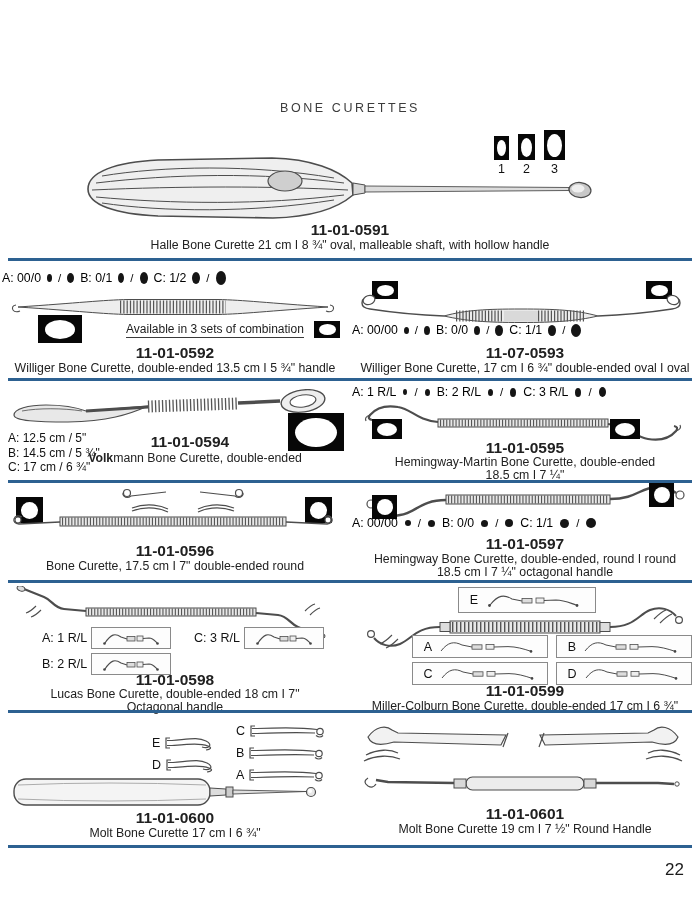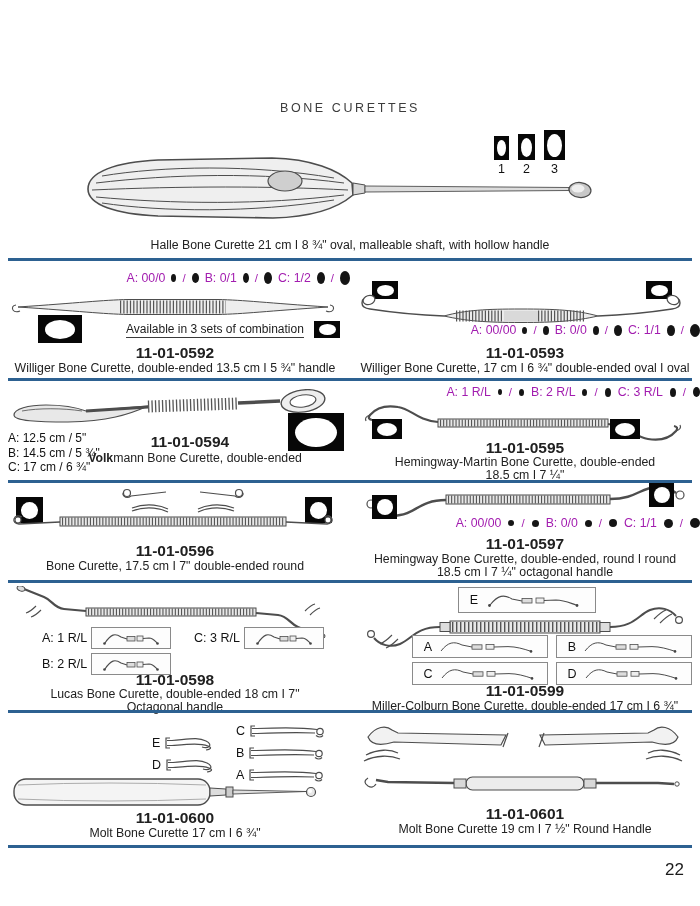--- a/index.html
+++ b/index.html
@@ -6,21 +6,21 @@
   .page{position:relative;width:700px;height:906px;background:#fff;overflow:hidden;
         font-family:"Liberation Sans",sans-serif;color:#1c1c1c;}
   .title{position:absolute;top:101px;left:0;width:100%;text-align:center;
          font-size:12.5px;letter-spacing:2.6px;color:#3c3c3c;}
   .sep{position:absolute;left:8px;right:8px;height:3px;background:#2d6191;border:none;margin:0;padding:0;}
   .sec{position:absolute;left:0;width:700px;}
   .cols{display:flex;}
   .cell{position:relative;width:350px;height:100%;}
   .pid{position:absolute;left:0;width:100%;text-align:center;font-size:15.5px;font-weight:700;color:#202020;}
   .cap{position:absolute;left:0;width:100%;text-align:center;font-size:12.3px;color:#222;line-height:13px;}
-  .optline{position:absolute;display:flex;justify-content:flex-end;align-items:center;font-size:12.3px;color:#a21caf;}
+  .optline{position:absolute;display:flex;justify-content:flex-start;align-items:center;font-size:12.3px;color:#000000;}
   .optline .lbl{margin:0 2px;}
   .d{background:#151515;border-radius:50%;flex:none;display:inline-block;}
   .sl{margin:0 2px;font-size:11.5px;}
   .obox{position:absolute;background:#070707;display:flex;align-items:center;justify-content:center;}
   .obox .ov{background:#fff;border-radius:50%;}
   .sizes3{position:absolute;display:flex;align-items:flex-end;gap:9px;}
   .s3{display:flex;flex-direction:column;align-items:center;gap:2px;font-size:12.5px;color:#111;}
   .s3 .bx{background:#070707;display:flex;align-items:center;justify-content:center;}
   .s3 .bx .ov{background:#fff;border-radius:50%;}
   .note{font-size:12px;border-bottom:1px solid #3a3a3a;padding-bottom:1px;white-space:nowrap;}
@@ -70,20 +70,21 @@
           </span>
         <span>2</span>
       </div>
       <div class="s3">
         <span class="bx" style="width:21px;height:30px">
             <span class="ov" style="width:15px;height:23px"></span>
           </span>
         <span>3</span>
       </div>
     </div>
+    <div class="pid" style="top:103px;">11-01-0591</div>
     <div class="cap" style="top:121px;">Halle Bone Curette 21 cm I 8 ¾" oval, malleable shaft, with hollow handle</div>
   </section>
 
   <hr class="sep" style="top:258px;">
 
   <section class="sec cols" style="top:261px;height:114px;">
     <div class="cell">
       <div class="optline" style="top:10px;left:0;right:0;gap:4px;">
         <span class="lbl">A: 00/0</span>
         <span class="d" style="width:5px;height:8px"></span>
@@ -149,21 +150,21 @@
           <span class="d" style="width:6px;height:9px"></span>
         <span class="lbl">B: 0/0</span>
         <span class="d" style="width:6px;height:9px"></span>
           <span class="sl">/</span>
           <span class="d" style="width:8px;height:11px"></span>
         <span class="lbl">C: 1/1</span>
         <span class="d" style="width:8px;height:11px"></span>
           <span class="sl">/</span>
           <span class="d" style="width:10px;height:13px"></span>
       </div>
-      <div class="pid" style="top:83px;">11-01-0593</div>
+      <div class="pid" style="top:83px;">11-07-0593</div>
       <div class="cap" style="top:101px;">Williger Bone Curette, 17 cm I 6 ¾" double-ended oval I oval</div>
     </div>
   </section>
 
   <hr class="sep" style="top:378px;">
 
   <section class="sec cols" style="top:381px;height:99px;">
     <div class="cell">
       <div style="position:absolute;left:8px;top:8px;">
         <svg width="330" height="38" viewBox="0 0 330 38">

